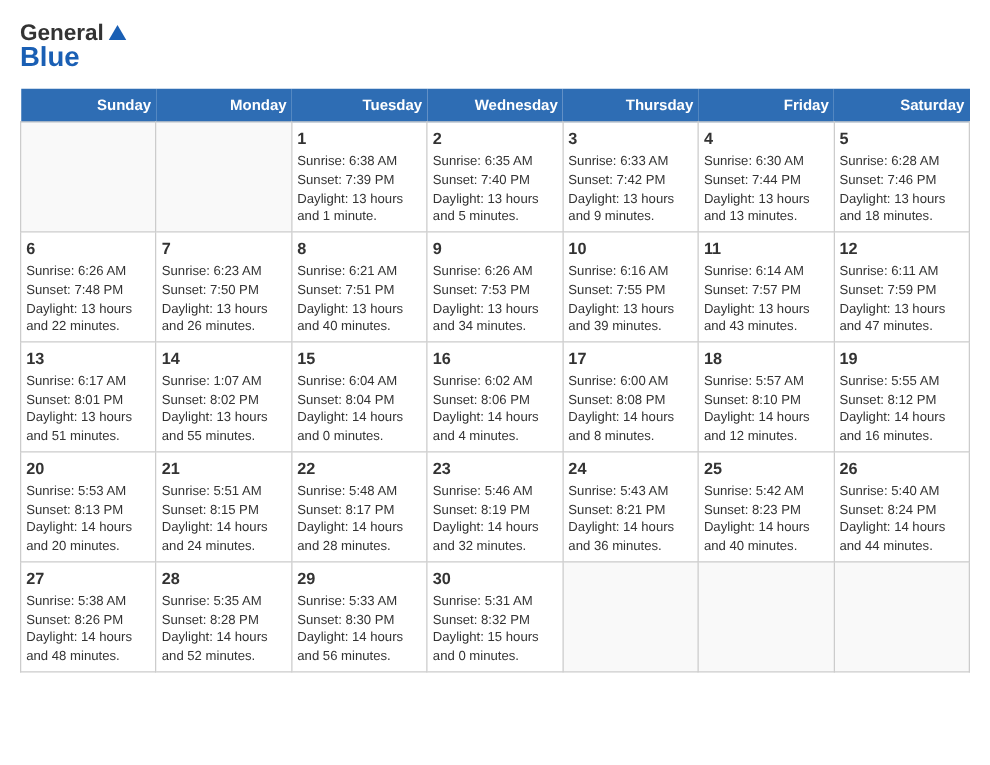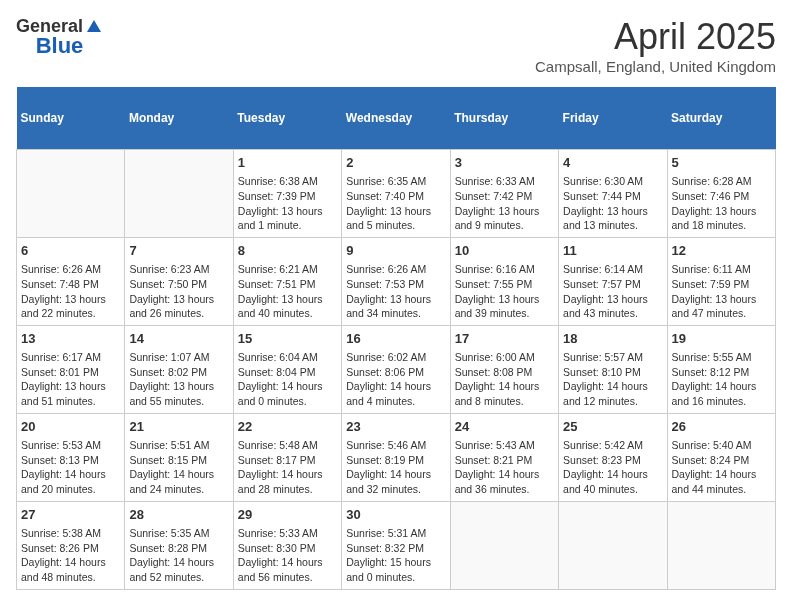--- a/index.html
+++ b/index.html
@@ -12,21 +12,21 @@
     }
     .header {
       display: flex;
       justify-content: space-between;
       align-items: flex-start;
       margin-bottom: 12px;
     }
     .logo {
       display: flex;
       flex-direction: column;
-      align-items: center;
+      align-items: flex-start;
     }
     .logo-text {
       display: flex;
       align-items: center;
       gap: 2px;
     }
     .logo-general {
       font-size: 18px;
       font-weight: bold;
       color: #333;
@@ -49,22 +49,22 @@
       color: #555;
     }
     table {
       width: 100%;
       border-collapse: collapse;
       font-size: 11px;
     }
     thead tr th {
       background-color: #2e6db4;
       color: #fff;
-      padding: 24px 4px;
-      text-align: left;
+      padding: 6px 4px;
+      text-align: right;
       font-size: 12px;
       font-weight: bold;
     }
     tbody tr td {
       border: 1px solid #ccc;
       padding: 4px;
       vertical-align: top;
       width: 108px;
       min-height: 70px;
       color: #333;
@@ -91,24 +91,20 @@
 <div class="header">
   <div class="logo">
     <div class="logo-text">
       <span class="logo-general">General</span>
       <svg width="18" height="18" viewBox="0 0 18 18">
         <polygon points="9,2 16,14 2,14" fill="#1a5fb4"></polygon>
       </svg>
     </div>
     <span class="logo-blue" style="margin-top:-4px;">Blue</span>
   </div>
-  <div class="title-block">
-    <div class="main-title">April 2025</div>
-    <div class="subtitle">Campsall, England, United Kingdom</div>
-  </div>
 </div>
 
 <table>
   <thead>
     <tr>
     <th>Sunday</th>
         <th>Monday</th>
         <th>Tuesday</th>
         <th>Wednesday</th>
         <th>Thursday</th>

